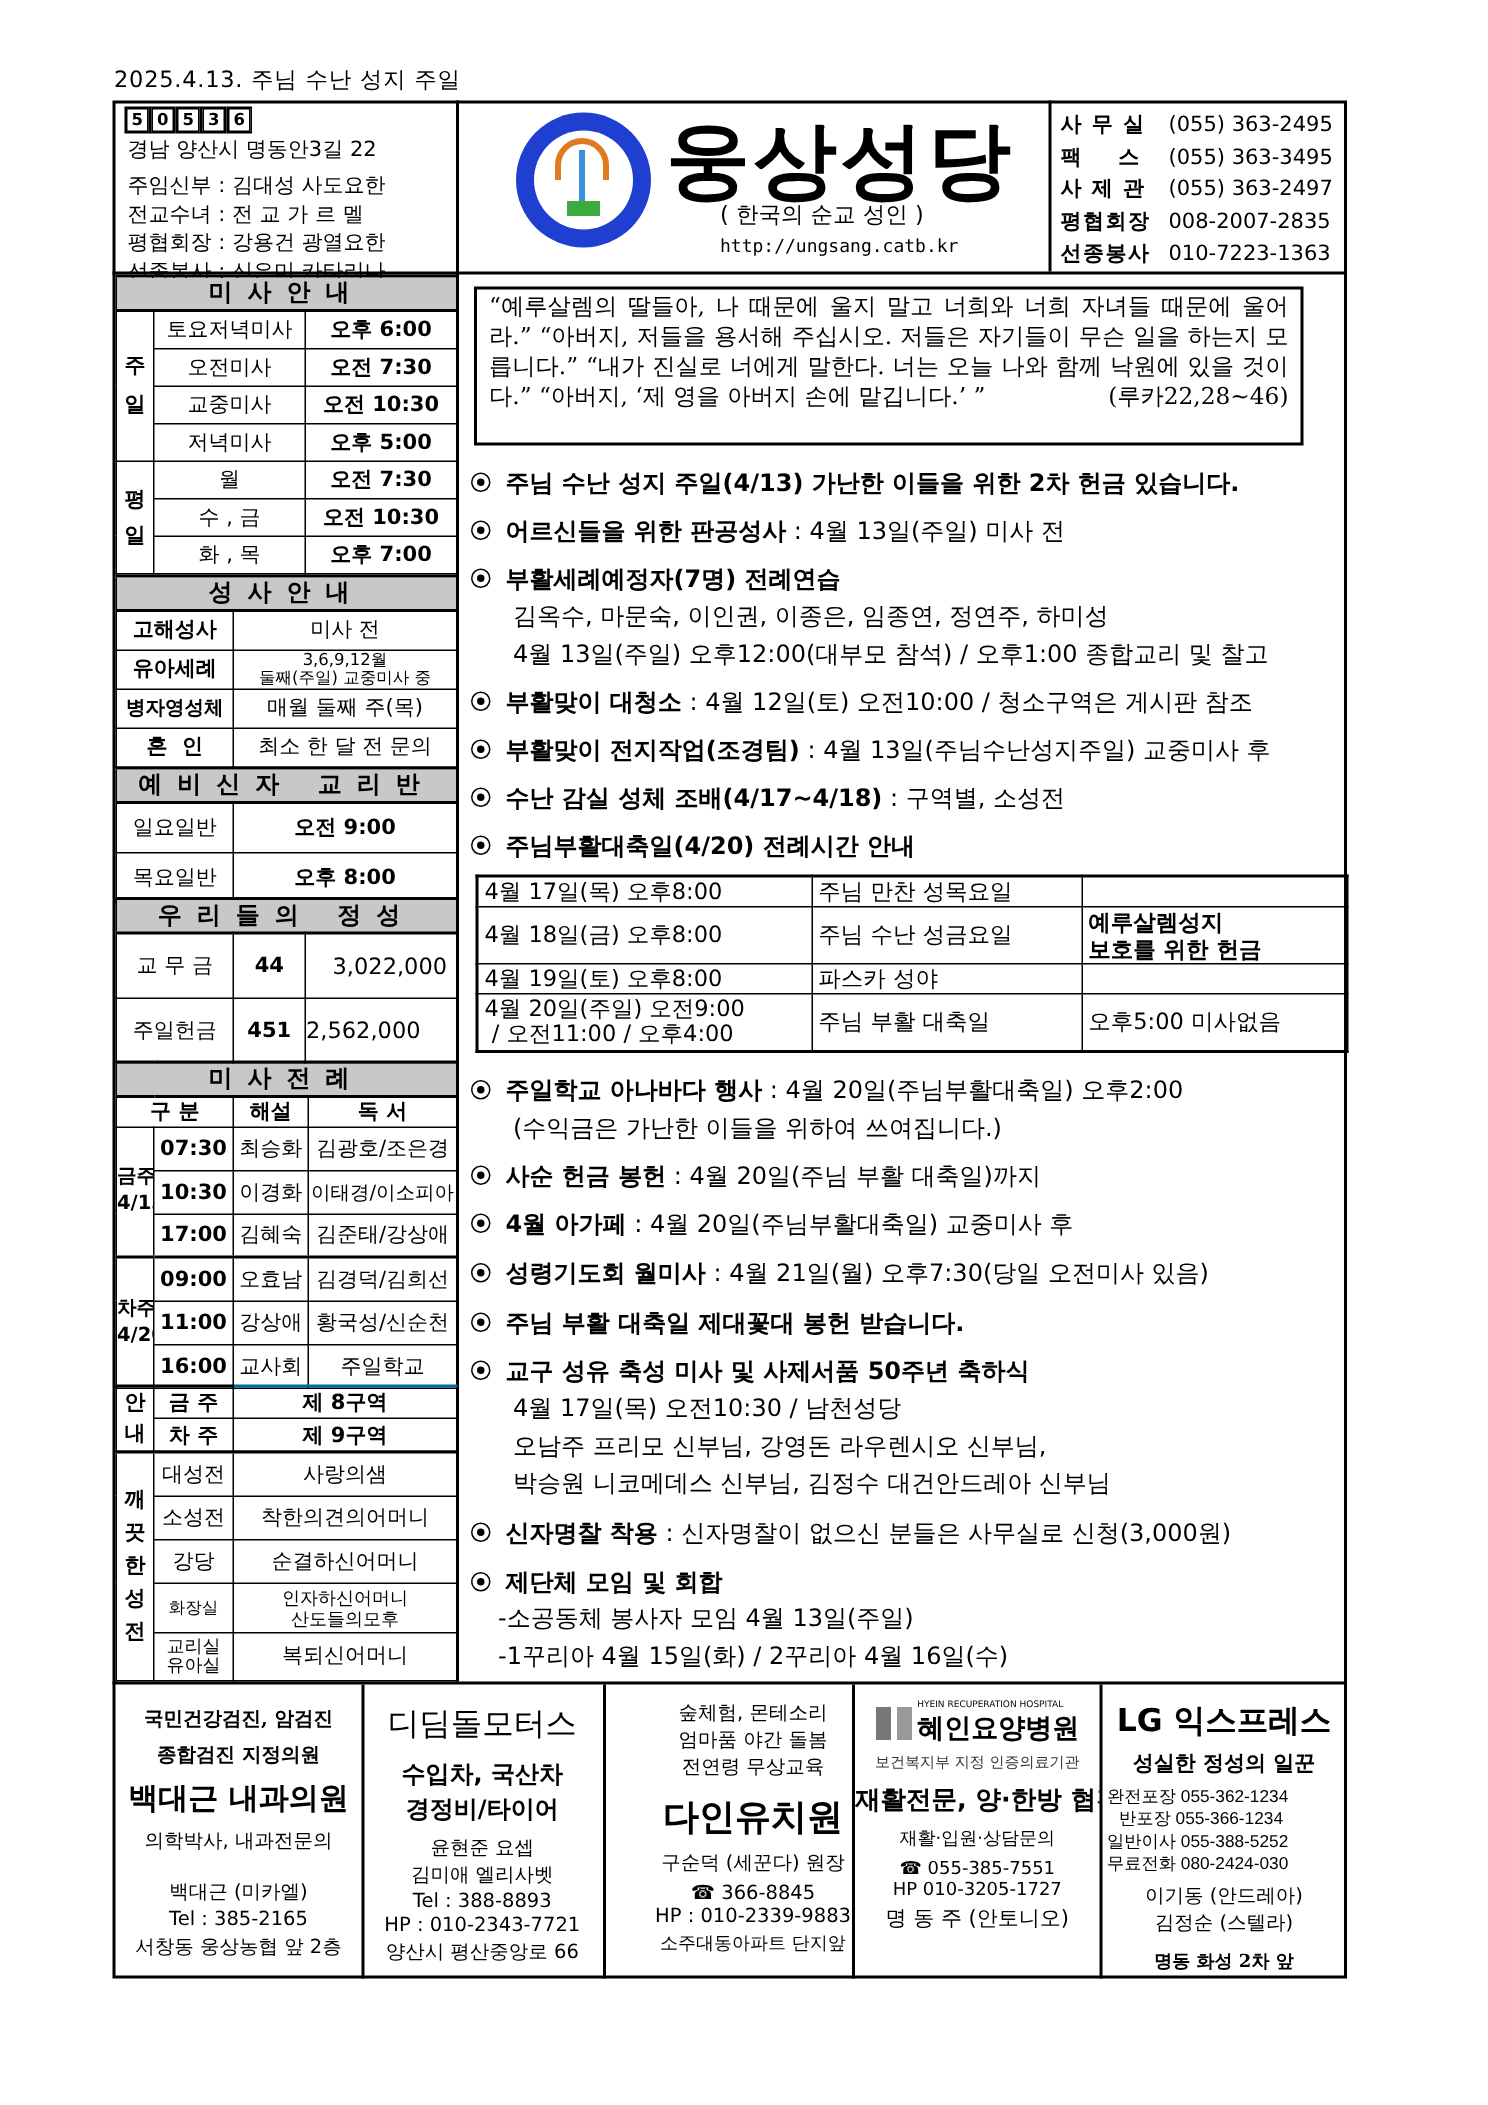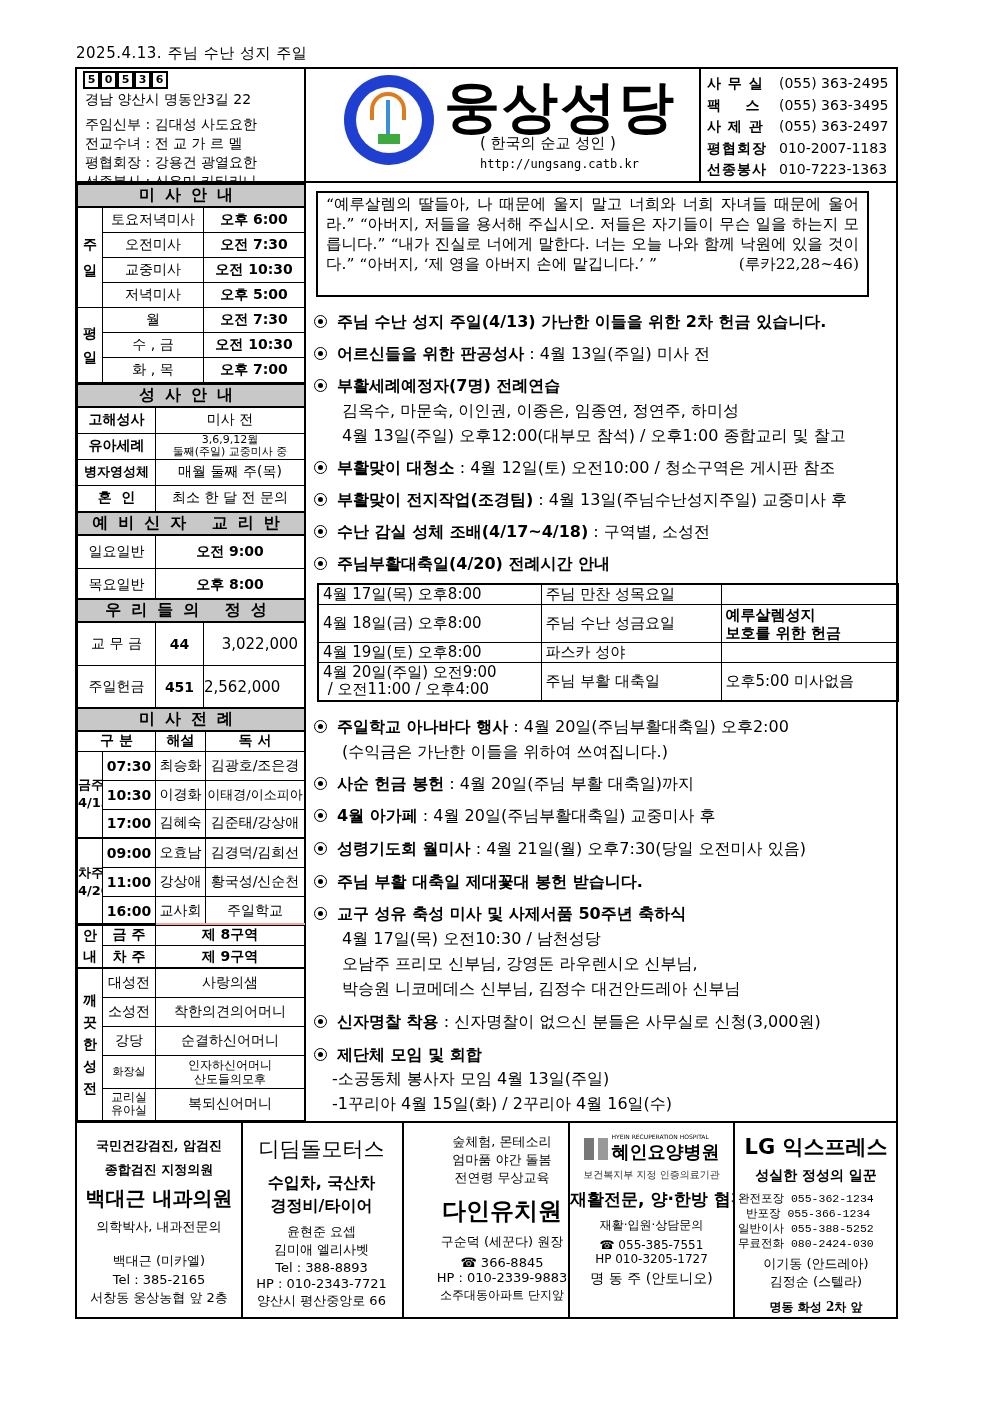--- a/index.html
+++ b/index.html
@@ -106,21 +106,21 @@
   <div class="row">
       <span class="k" style="white-space:pre">팩    스</span>
       <span>(055) 363-3495</span>
     </div>
   <div class="row">
       <span class="k">사 제 관</span>
       <span>(055) 363-2497</span>
     </div>
   <div class="row">
       <span class="k">평협회장</span>
-      <span>010-2007-1183</span>
+      <span>008-2007-2835</span>
     </div>
   <div class="row">
       <span class="k">선종봉사</span>
       <span>010-7223-1363</span>
     </div>
 </div>
 <div class="abs hline-hdr"></div>
 
 <table class="lt" style="top:183px;">
   <colgroup>
@@ -302,21 +302,21 @@
       <col style="width:53px">
       <col style="width:149px">
     </colgroup>
   <tbody>
       <tr style="height:21px">
     <td rowspan="2" class="bold" style="border-top:2px solid #000;line-height:21px">
           <div>안</div>
           <div>내</div>
         </td>
     <td class="bold" style="border-top:2px solid #000;white-space:pre">금 주</td>
-    <td class="bold" style="border-top:2px solid #fca5a5">제 8구역</td>
+    <td class="bold" style="border-top:2px solid #0369a1">제 8구역</td>
   </tr>
   <tr style="height:21px">
         <td class="bold" style="white-space:pre">차 주</td>
         <td class="bold">제 9구역</td>
       </tr>
 </tbody>
   </table>
 
 <table class="lt" style="top:967px;">
   <colgroup>
@@ -480,21 +480,21 @@
   <div style="margin-top:6px;font-size:12px">재활·입원·상담문의</div>
   <div style="margin-top:4px;font-size:12px">☎ 055-385-7551</div>
   <div style="font-size:12px">HP 010-3205-1727</div>
   <div style="margin-top:4px;font-size:14px">명 동 주 (안토니오)</div>
 </div>
 <div class="ad-sep" style="left:733px"></div>
 
 <div class="ad" style="left:735px;width:162px;">
   <div style="margin-top:10px;font-size:21px;font-weight:bold">LG  익스프레스</div>
   <div style="margin-top:6px;font-size:14px;font-weight:bold;font-family:'DejaVu Serif',serif">성실한 정성의 일꾼</div>
-  <div style="margin-top:6px;font-size:11.5px;line-height:15px;font-family:Liberation Mono, monospace;text-align:left;padding-left:3px">
+  <div style="margin-top:6px;font-size:11.5px;line-height:15px;font-family:Liberation Sans, sans-serif;text-align:left;padding-left:3px">
     <div><span>완전포장</span> <span>055-362-1234</span></div>
     <div style="padding-left:8px"><span>반포장</span> <span>055-366-1234</span></div>
     <div><span>일반이사</span> <span>055-388-5252</span></div>
     <div><span>무료전화</span> <span>080-2424-030</span></div>
   </div>
   <div style="margin-top:4px;font-size:13px">이기동 (안드레아)</div>
   <div style="font-size:13px">김정순 (스텔라)</div>
   <div style="margin-top:8px;font-size:12px;font-weight:bold;font-family:'DejaVu Serif',serif">명동 화성 2차 앞</div>
 </div>
 

